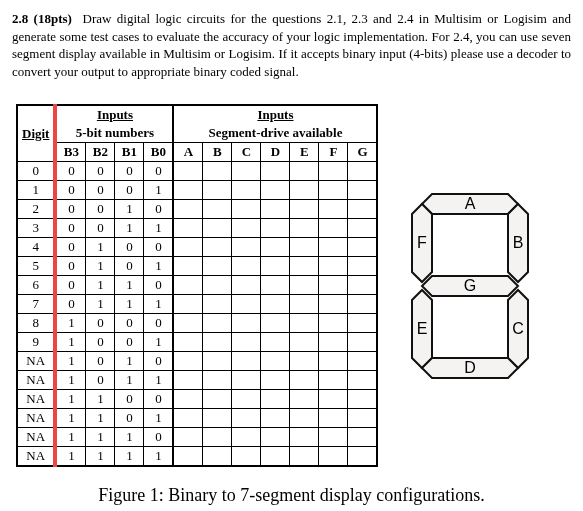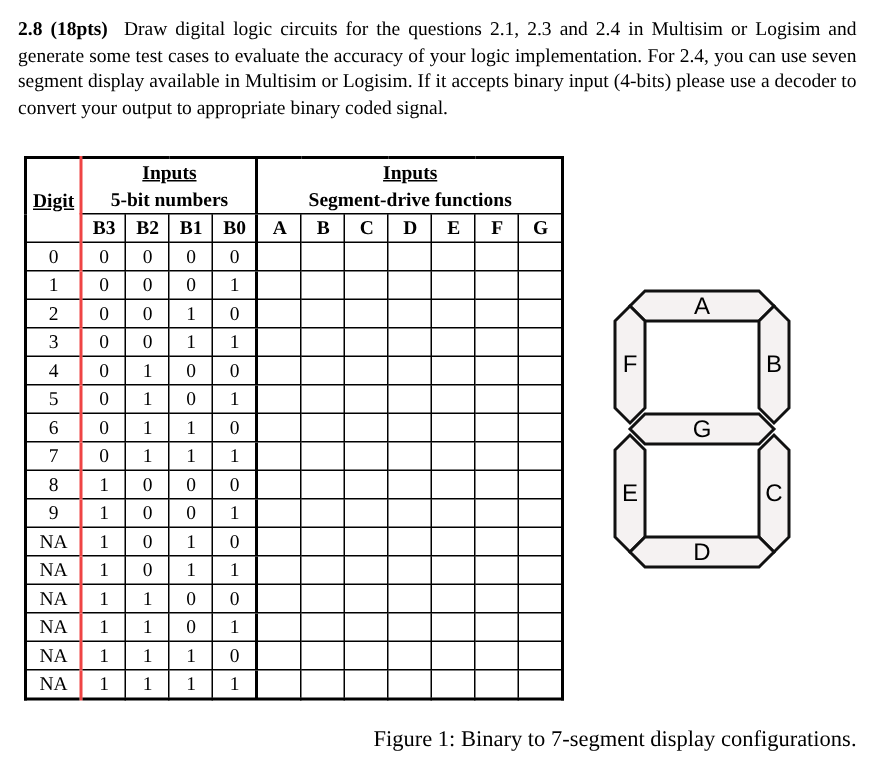--- a/index.html
+++ b/index.html
@@ -28,25 +28,25 @@
   table.truth th, table.truth td {
     border: 1px solid #000;
     padding: 0 4px;
     text-align: center;
     height: 18px;
     min-width: 20px;
   }
   table.truth th { font-weight: bold; }
   table.truth .sep-r { border-right: 2px solid #000; }
   table.truth .thick-top th { border-top: 2px solid #000; text-decoration: underline; }
-  table.truth .rowhead { border-right: 2px solid #ef4444; }
+  table.truth .rowhead { border-right: 4px solid #ef4444; }
   table.truth td.out { min-width: 18px; }
   .caption {
-    text-align: right;
-    font-size: 15px;
+    text-align: center;
+    font-size: 18px;
     margin-top: 16px;
   }
   .seven-seg { width: 140px; height: 200px; }
   .seven-seg svg { width: 100%; height: 100%; }
   .seg-shape { fill: #f5f2f2; stroke: #111; stroke-width: 2; stroke-linejoin: miter; }
   .seg-label { font: 16px Arial, sans-serif; fill: #000; text-anchor: middle; dominant-baseline: middle; }
 </style>
 </head>
 <body>
 
@@ -60,21 +60,21 @@
 
   <table class="truth">
     <tbody>
         <tr class="thick-top">
       <th rowspan="3" class="rowhead">Digit</th>
       <th colspan="4" class="sep-r" style="border-bottom:none;">Inputs</th>
       <th colspan="7" style="border-bottom:none;">Inputs</th>
     </tr>
     <tr>
       <th colspan="4" class="sep-r" style="border-top:none;">5-bit numbers</th>
-      <th colspan="7" style="border-top:none;">Segment-drive functions</th>
+      <th colspan="7" style="border-top:none;">Segment-drive available</th>
     </tr>
     <tr>
       <th>B3</th>
       <th>B2</th>
       <th>B1</th>
       <th class="sep-r">B0</th>
       <th>A</th>
       <th>B</th>
       <th>C</th>
       <th>D</th>

